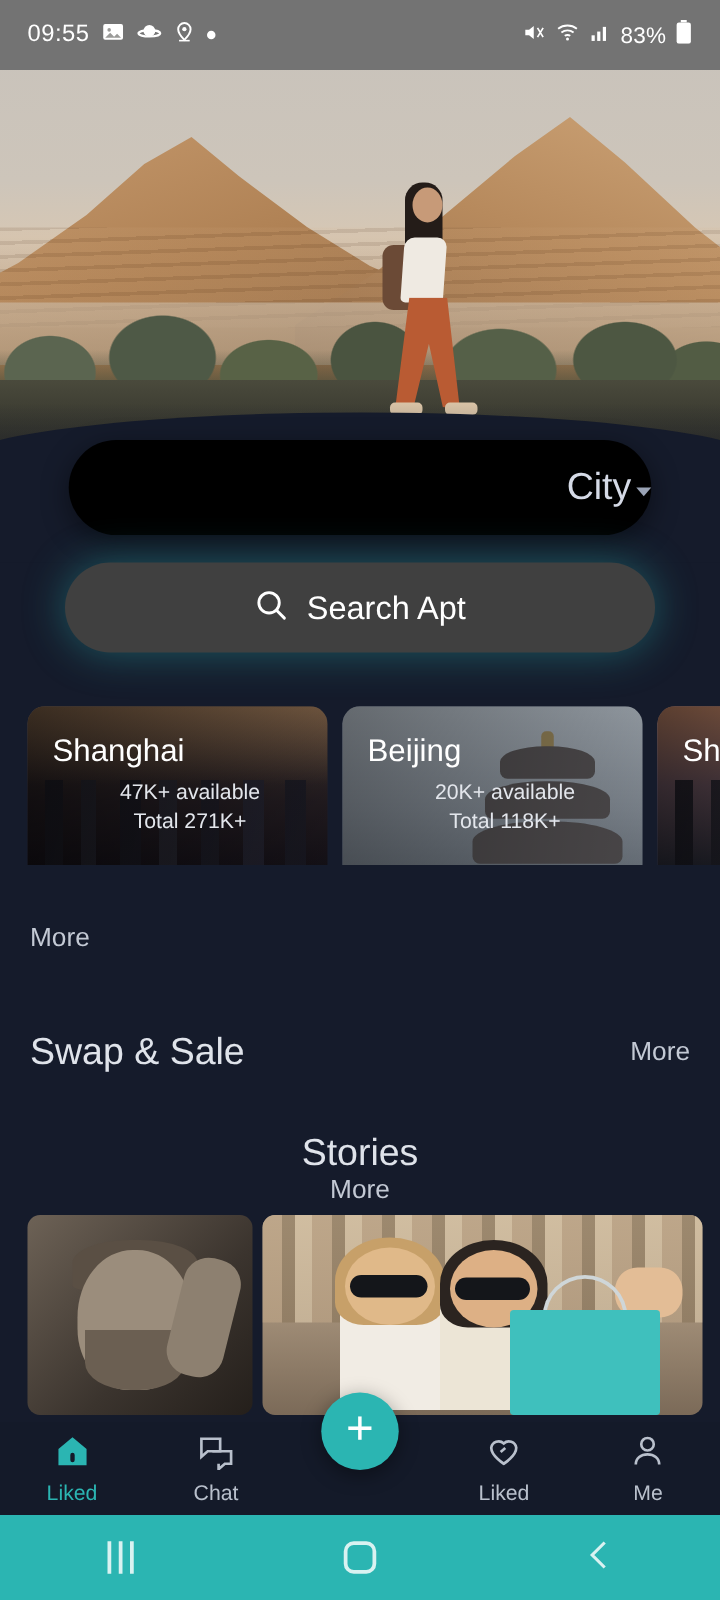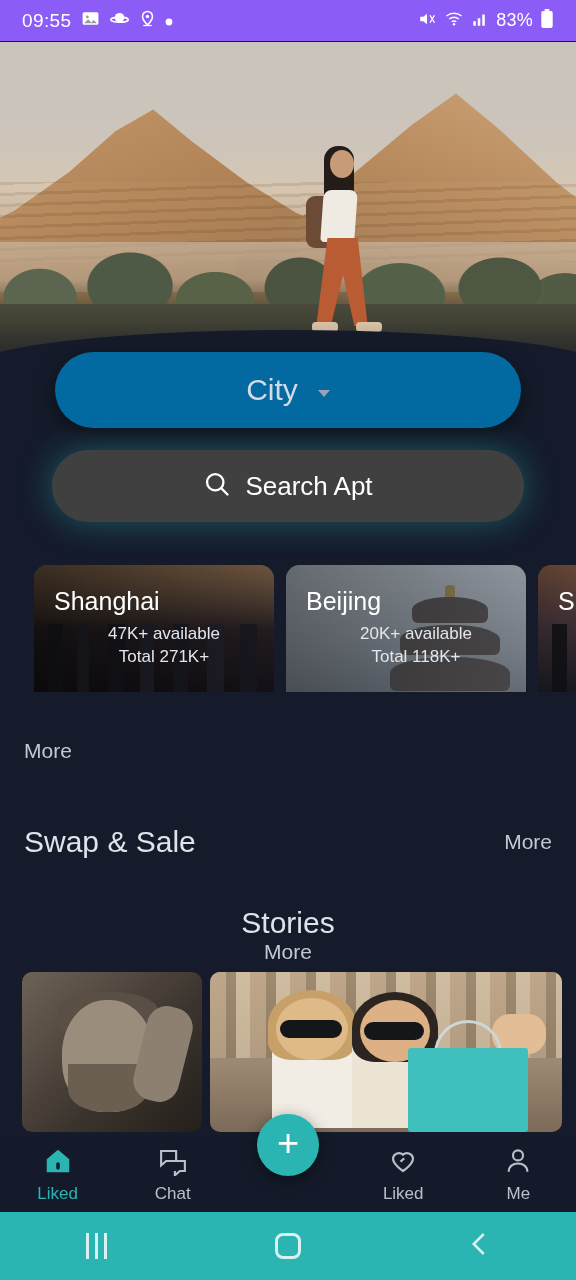--- a/index.html
+++ b/index.html
@@ -5,22 +5,22 @@
   * { margin:0; padding:0; box-sizing:border-box; }
   html,body { width:576px; height:1280px; overflow:hidden; }
   body {
     font-family:"Liberation Sans", sans-serif;
     background:#151b2b;
     position:relative;
   }
 
   
   .statusbar{
-    position:absolute; top:0; left:0; width:576px; height:41px;
-    background:#8b5cf6;
+    position:absolute; top:0; left:0; width:576px; height:56px;
+    background:#737373;
     display:flex; align-items:center; justify-content:space-between;
     padding:0 22px; z-index:40;
   }
   .sb-left{ display:flex; align-items:center; gap:9px; }
   .sb-time{ color:#fff; font-size:19px; letter-spacing:.4px; }
   .sb-right{ display:flex; align-items:center; gap:7px; }
   .sb-batt{ color:#fff; font-size:18px; letter-spacing:.2px; }
   .icn{ display:inline-block; }
 
   
@@ -88,38 +88,38 @@
   
   .curve{
     position:absolute; top:330px; left:-40px; width:656px; height:120px;
     background:#151b2b; border-radius:50% 50% 0 0 / 42px 42px; z-index:4;
   }
 
   
   .searchwrap{ position:absolute; top:352px; left:0; width:576px; z-index:10; }
   .city-pill{
     width:466px; height:76px; margin:0 auto;
-    background:#0369a1; border-radius:38px;
-    display:flex; align-items:center; justify-content:center; gap:20px;
+    background:#000000; border-radius:38px;
+    display:flex; align-items:center; justify-content:flex-end; gap:4px;
     box-shadow:0 6px 22px rgba(0,0,0,.45);
   }
   .city-label{ color:#d5dae6; font-size:30px; }
   .chev{ width:0;height:0;border-left:6px solid transparent;border-right:6px solid transparent;border-top:7px solid #9aa3b5; margin-top:6px; }
   .search-btn{
     width:472px; height:72px; margin:22px auto 0;
     background:#404040; border-radius:36px;
     display:flex; align-items:center; justify-content:center; gap:14px;
     box-shadow:0 0 34px rgba(43,181,178,.42);
   }
   .search-btn .lbl{ color:#fff; font-size:26px; }
 
   
   .cards{
     position:absolute; top:565px; left:0; width:576px; height:127px;
-    display:flex; gap:12px; padding-left:34px; z-index:10; overflow:hidden;
+    display:flex; gap:12px; padding-left:22px; z-index:10; overflow:hidden;
   }
   .ccard{
     position:relative; flex:0 0 240px; height:140px; border-radius:14px;
     overflow:hidden; padding:22px 0 0 20px;
   }
   .ccard .veil{ position:absolute; inset:0; background:linear-gradient(100deg, rgba(0,0,0,.55), rgba(0,0,0,.12)); }
   .ccard .txt{ position:relative; z-index:2; }
   .ccard .nm{ color:#fff; font-size:25px; margin-bottom:7px; }
   .ccard .sub{ color:#e3e6ec; font-size:17px; line-height:1.35;text-align:center; }
   .bg-sh{ background:linear-gradient(#4a3c33,#241d22 55%,#120f16); }

